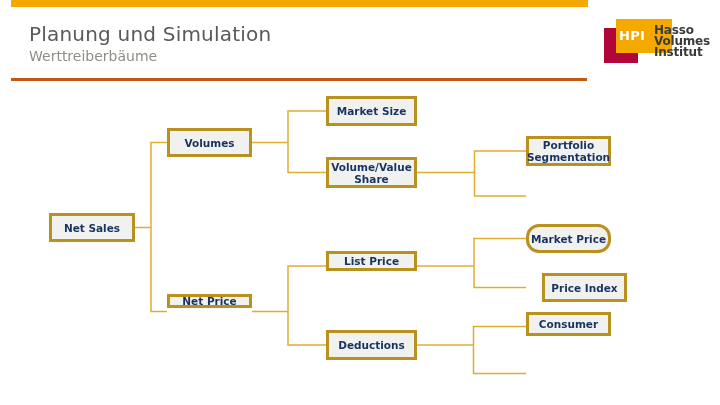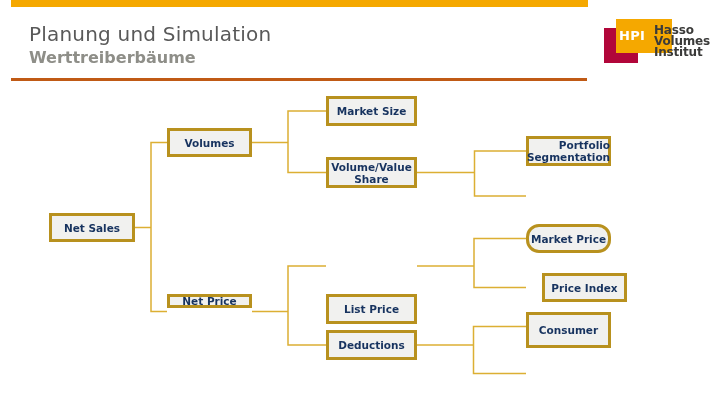--- a/index.html
+++ b/index.html
@@ -14,21 +14,21 @@
     --subtitle-gray:#8E8E88;
     --logo-text-gray:#3B3B3A;
   }
   html,body{margin:0;padding:0;background:#fff;}
   .slide{
     position:relative;width:720px;height:405px;background:#fff;overflow:hidden;
     font-family:"DejaVu Sans","Liberation Sans",sans-serif;
   }
   .topbar{position:absolute;left:11px;top:0;width:577px;height:7px;background:var(--accent-orange);}
   .title{position:absolute;left:29px;top:22px;font-size:20px;color:var(--title-gray);letter-spacing:0.2px;white-space:nowrap;}
-  .subtitle{position:absolute;left:29px;top:48px;font-size:16px;color:var(--subtitle-gray);white-space:nowrap;font-weight:bold;}
+  .subtitle{position:absolute;left:29px;top:48px;font-size:14px;color:var(--subtitle-gray);white-space:nowrap;}
   .divider{position:absolute;left:11px;top:78px;width:576px;height:3px;background:var(--divider-brown);}
 
   
   .logo-red{position:absolute;left:604px;top:28px;width:34px;height:35px;background:var(--logo-red);}
   .logo-orange{position:absolute;left:616px;top:19px;width:56px;height:34px;background:var(--accent-orange);
     display:flex;align-items:center;}
   .logo-abbr{color:#fff;font-weight:bold;font-size:13px;padding-left:3px;padding-bottom:2px;letter-spacing:0.3px;}
   .logo-wordmark{position:absolute;left:654px;top:25px;font-size:12px;font-weight:bold;
     color:var(--logo-text-gray);line-height:11px;letter-spacing:-0.2px;}
 
@@ -39,27 +39,27 @@
     position:absolute;box-sizing:border-box;border:3px solid var(--node-border);
     background:var(--node-fill);color:var(--node-text);
     font-size:10.5px;font-weight:bold;line-height:12px;text-align:center;
     display:flex;align-items:center;justify-content:center;padding:0 1px;
   }
   .n-net-sales{left:49px;top:213px;width:86px;height:29px;}
   .n-volumes{left:167px;top:128px;width:85px;height:29px;}
   .n-net-price{left:167px;top:294px;width:85px;height:14px;}
   .n-market-size{left:326px;top:96px;width:91px;height:30px;}
   .n-volume-value-share{left:326px;top:157px;width:91px;height:31px;}
-  .n-list-price{left:326px;top:251px;width:91px;height:30px;margin-top:43px;}
+  .n-list-price{left:326px;top:251px;width:91px;height:20px;}
   .n-deductions{left:326px;top:330px;width:91px;height:30px;}
-  .n-portfolio-segmentation{left:526px;top:136px;width:85px;height:30px;text-align:right;}
+  .n-portfolio-segmentation{left:526px;top:136px;width:85px;height:30px;}
   .n-adv-spend{left:526px;top:181px;width:85px;height:30px;}
   .n-market-price{left:526px;top:224px;width:85px;height:29px;border-radius:13px;}
   .n-price-index{left:526px;top:273px;width:85px;height:29px;margin-left:16px;}
-  .n-consumer{left:526px;top:312px;width:85px;height:36px;}
+  .n-consumer{left:526px;top:312px;width:85px;height:24px;}
   .n-customer{left:526px;top:359px;width:85px;height:29px;}
 </style>
 </head>
 <body>
 
 <div class="slide">
 
   <div class="topbar"></div>
 
   <div class="title">Planung und Simulation</div>

